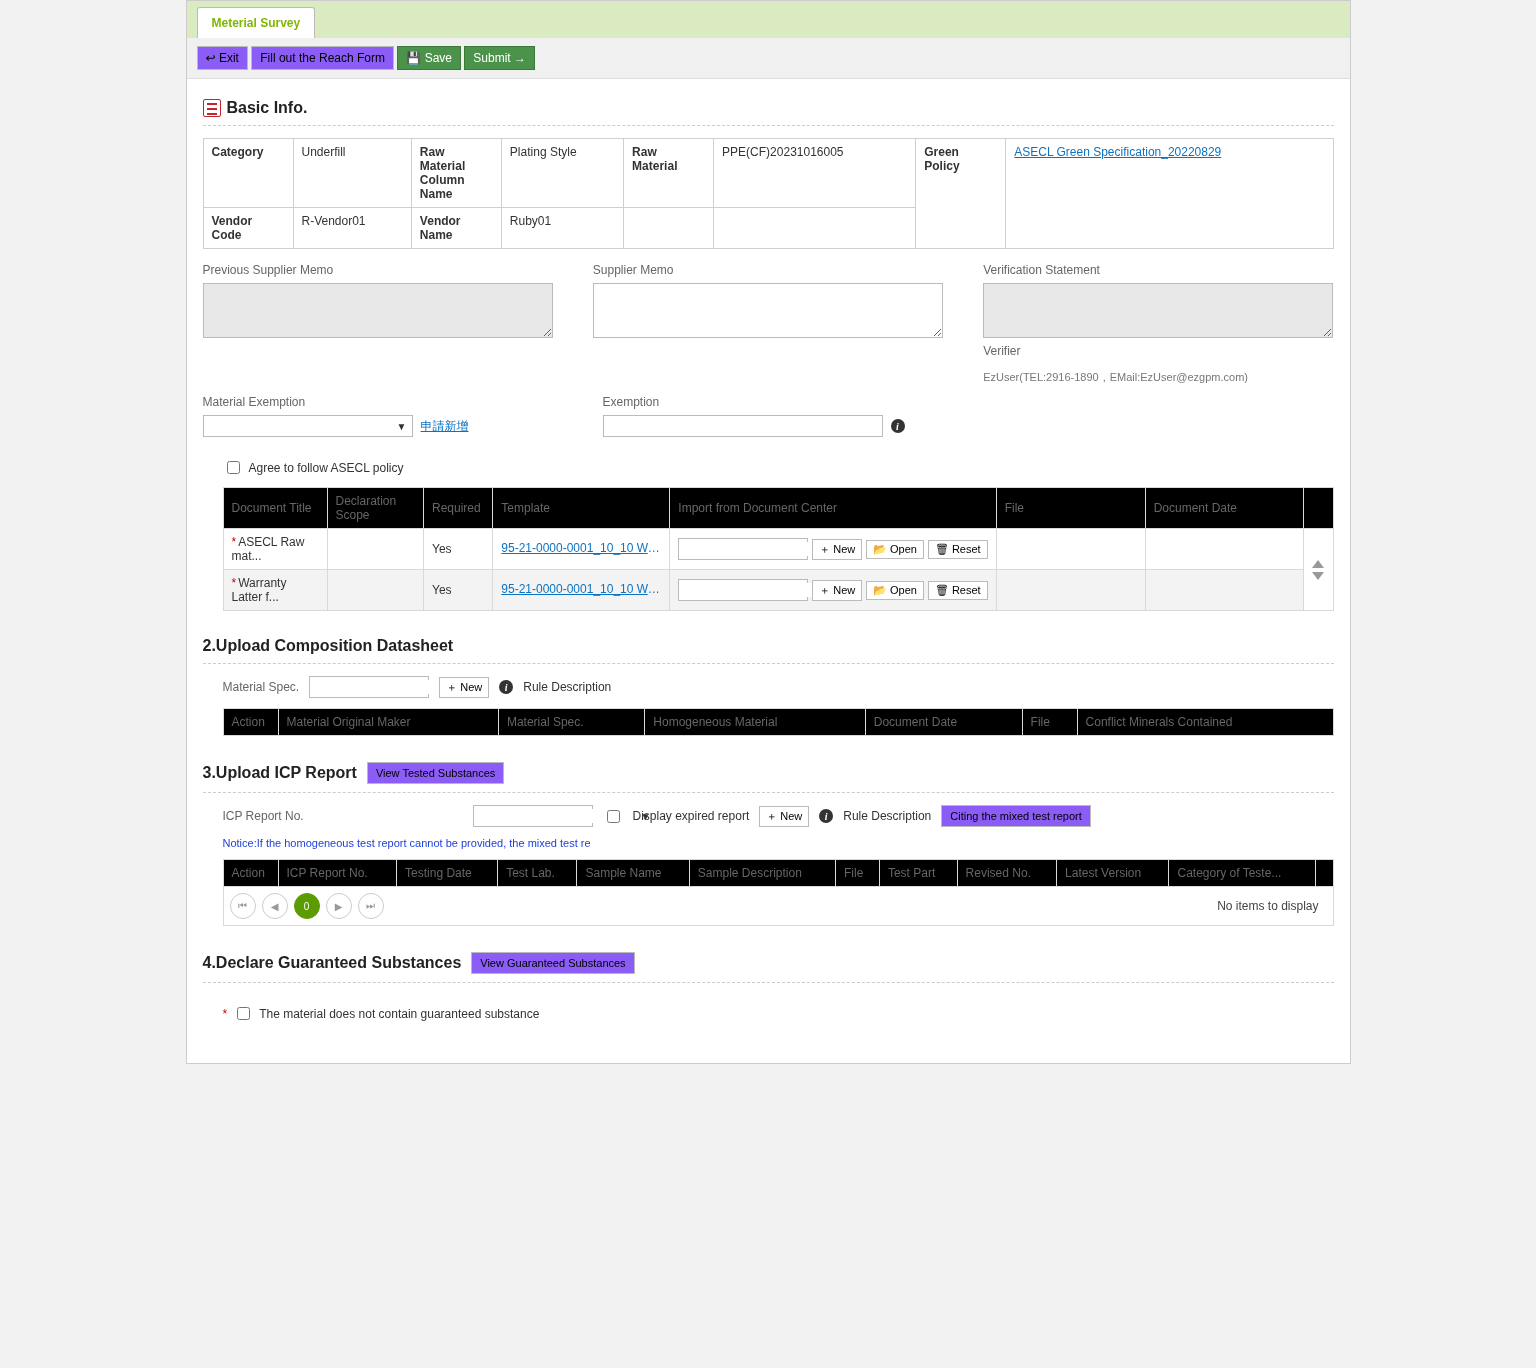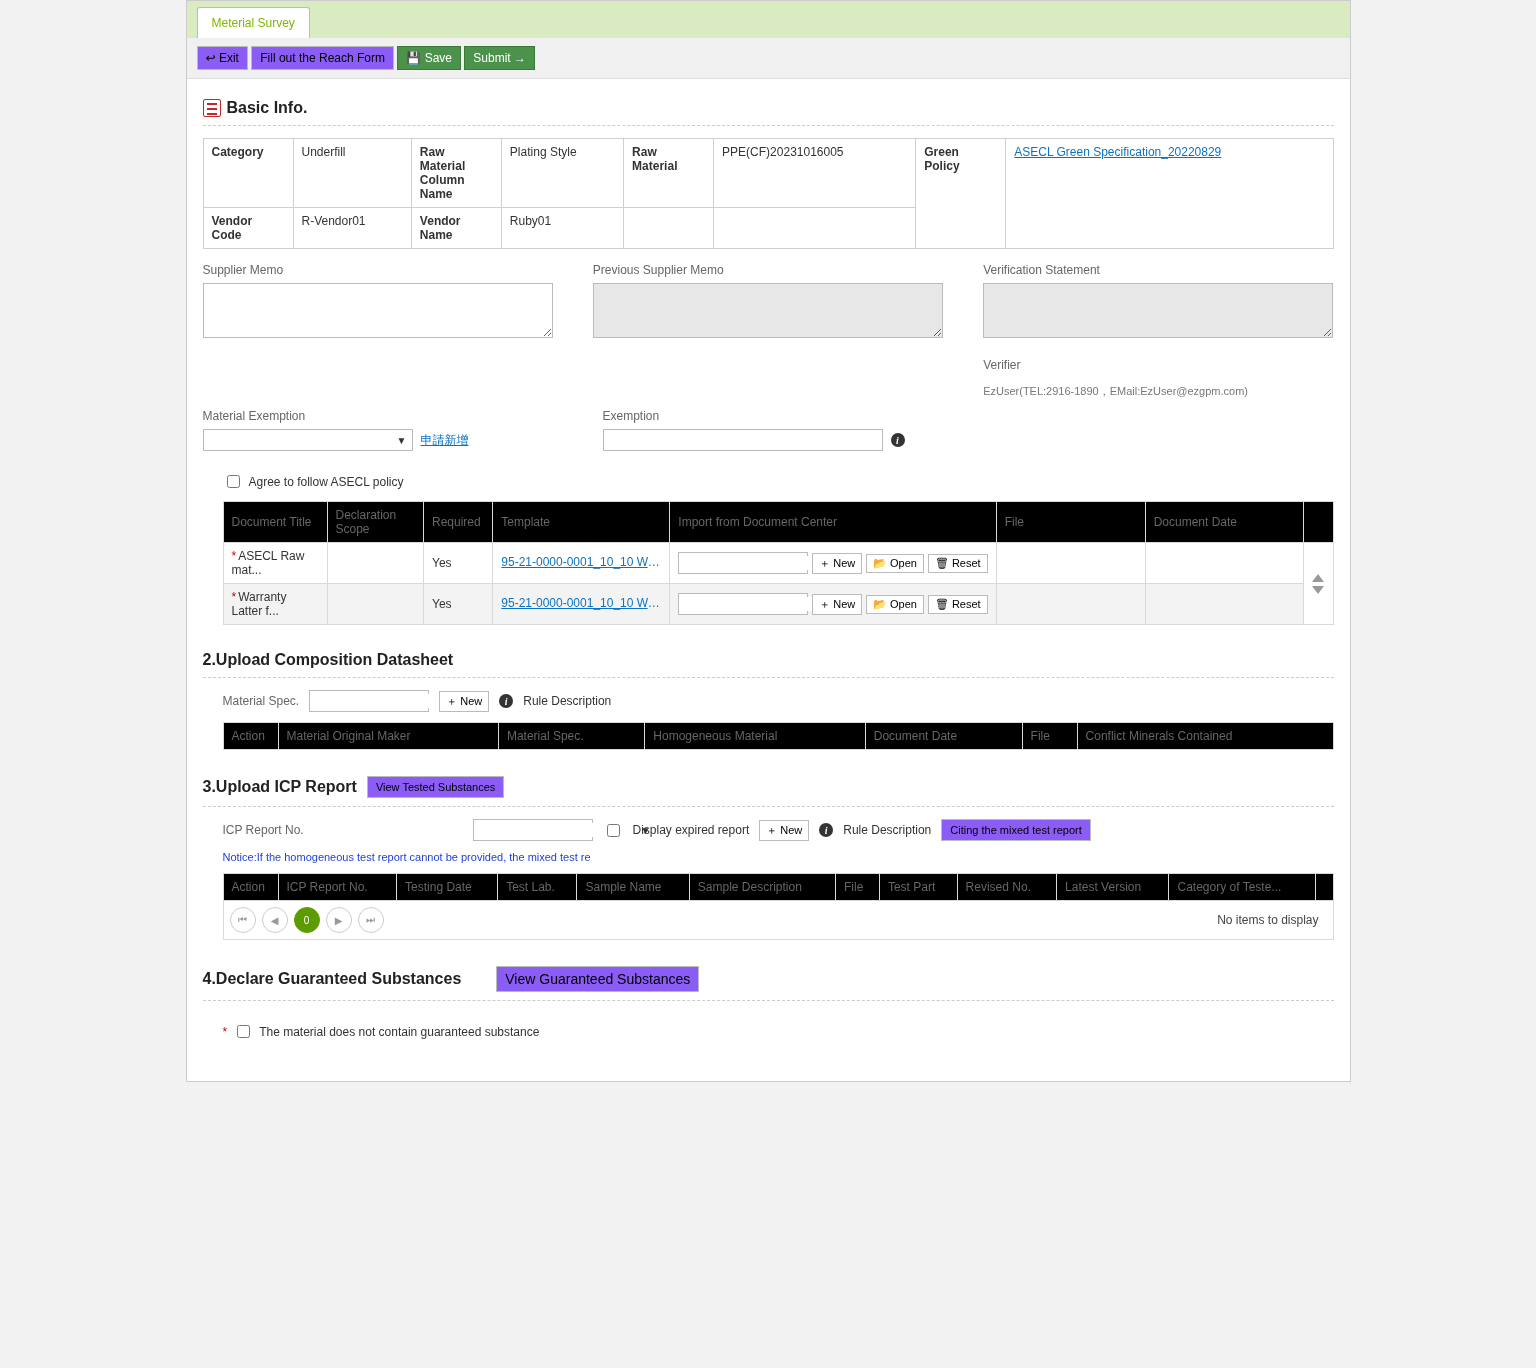--- a/index.html
+++ b/index.html
@@ -13,21 +13,21 @@
   }
   .page-wrap { width: 1165px; background: #fff; border: 1px solid #ccc; margin: 0 auto; }
   .tab-bar {
     background: #daebc2;
     padding: 6px 0 0 10px;
   }
   .tab {
     display: inline-block;
     background: #fff;
     color: #7fb702;
-    font-weight: normal;
+    font-weight: bold;
     padding: 8px 14px;
     border: 1px solid #bbb;
     border-bottom: none;
     border-radius: 3px 3px 0 0;
   }
   .toolbar {
     padding: 8px 10px;
     border-bottom: 1px solid #ddd;
     background: #f0f0f0;
   }
@@ -160,31 +160,31 @@
         <th>Vendor Name</th>
         <td>Ruby01</td>
         <td></td>
         <td></td>
       </tr>
     </tbody>
       </table>
 
     <div class="field-row">
       <div class="field-col">
+        <span class="field-label">Previous Supplier Memo</span>
+        <textarea readonly="" style=""></textarea>
+      </div>
+      <div class="field-col">
         <span class="field-label">Supplier Memo</span>
         <textarea style=""></textarea>
-      </div>
-      <div class="field-col">
-        <span class="field-label">Previous Supplier Memo</span>
-        <textarea readonly="" style=""></textarea>
       </div>
       <div class="field-col">
         <span class="field-label">Verification Statement</span>
         <textarea readonly="" style=""></textarea>
-        <span class="field-label" style="margin-top:14px;">Verifier</span>
+        <span class="field-label" style="">Verifier</span>
         <span class="verifier-info">EzUser(TEL:2916-1890，EMail:EzUser@ezgpm.com)</span>
       </div>
     </div>
 
     <div class="field-row">
       <div class="field-col" style="max-width:360px;">
         <span class="field-label">Material Exemption</span>
         <div style="display:flex; align-items:center; gap:8px;">
           <div class="combo">
             <input class="combo-input" style="">
@@ -363,21 +363,21 @@
       <span class="pager-btn">◀</span>
       <span class="pager-btn active">0</span>
       <span class="pager-btn">▶</span>
       <span class="pager-btn">⏭</span>
       <span class="no-items">No items to display</span>
     </div>
     </div>
 
     <div class="sub-title" style="display:flex;align-items:center;gap:10px;">
       <span>4.Declare Guaranteed Substances</span>
-      <button class="btn" style="font-weight:normal;font-size:14px;margin-left:25px;"><span>View Guaranteed Substances</span></button>
+      <button class="btn" style="font-weight:normal;font-size:11px;"><span>View Guaranteed Substances</span></button>
     </div>
     <div class="check-row">
       <span class="req" style="color:#c00">*</span>
       <input type="checkbox" style="">
       <span>The material does not contain guaranteed substance</span>
     </div>
 
   </div>
 </div>
 

